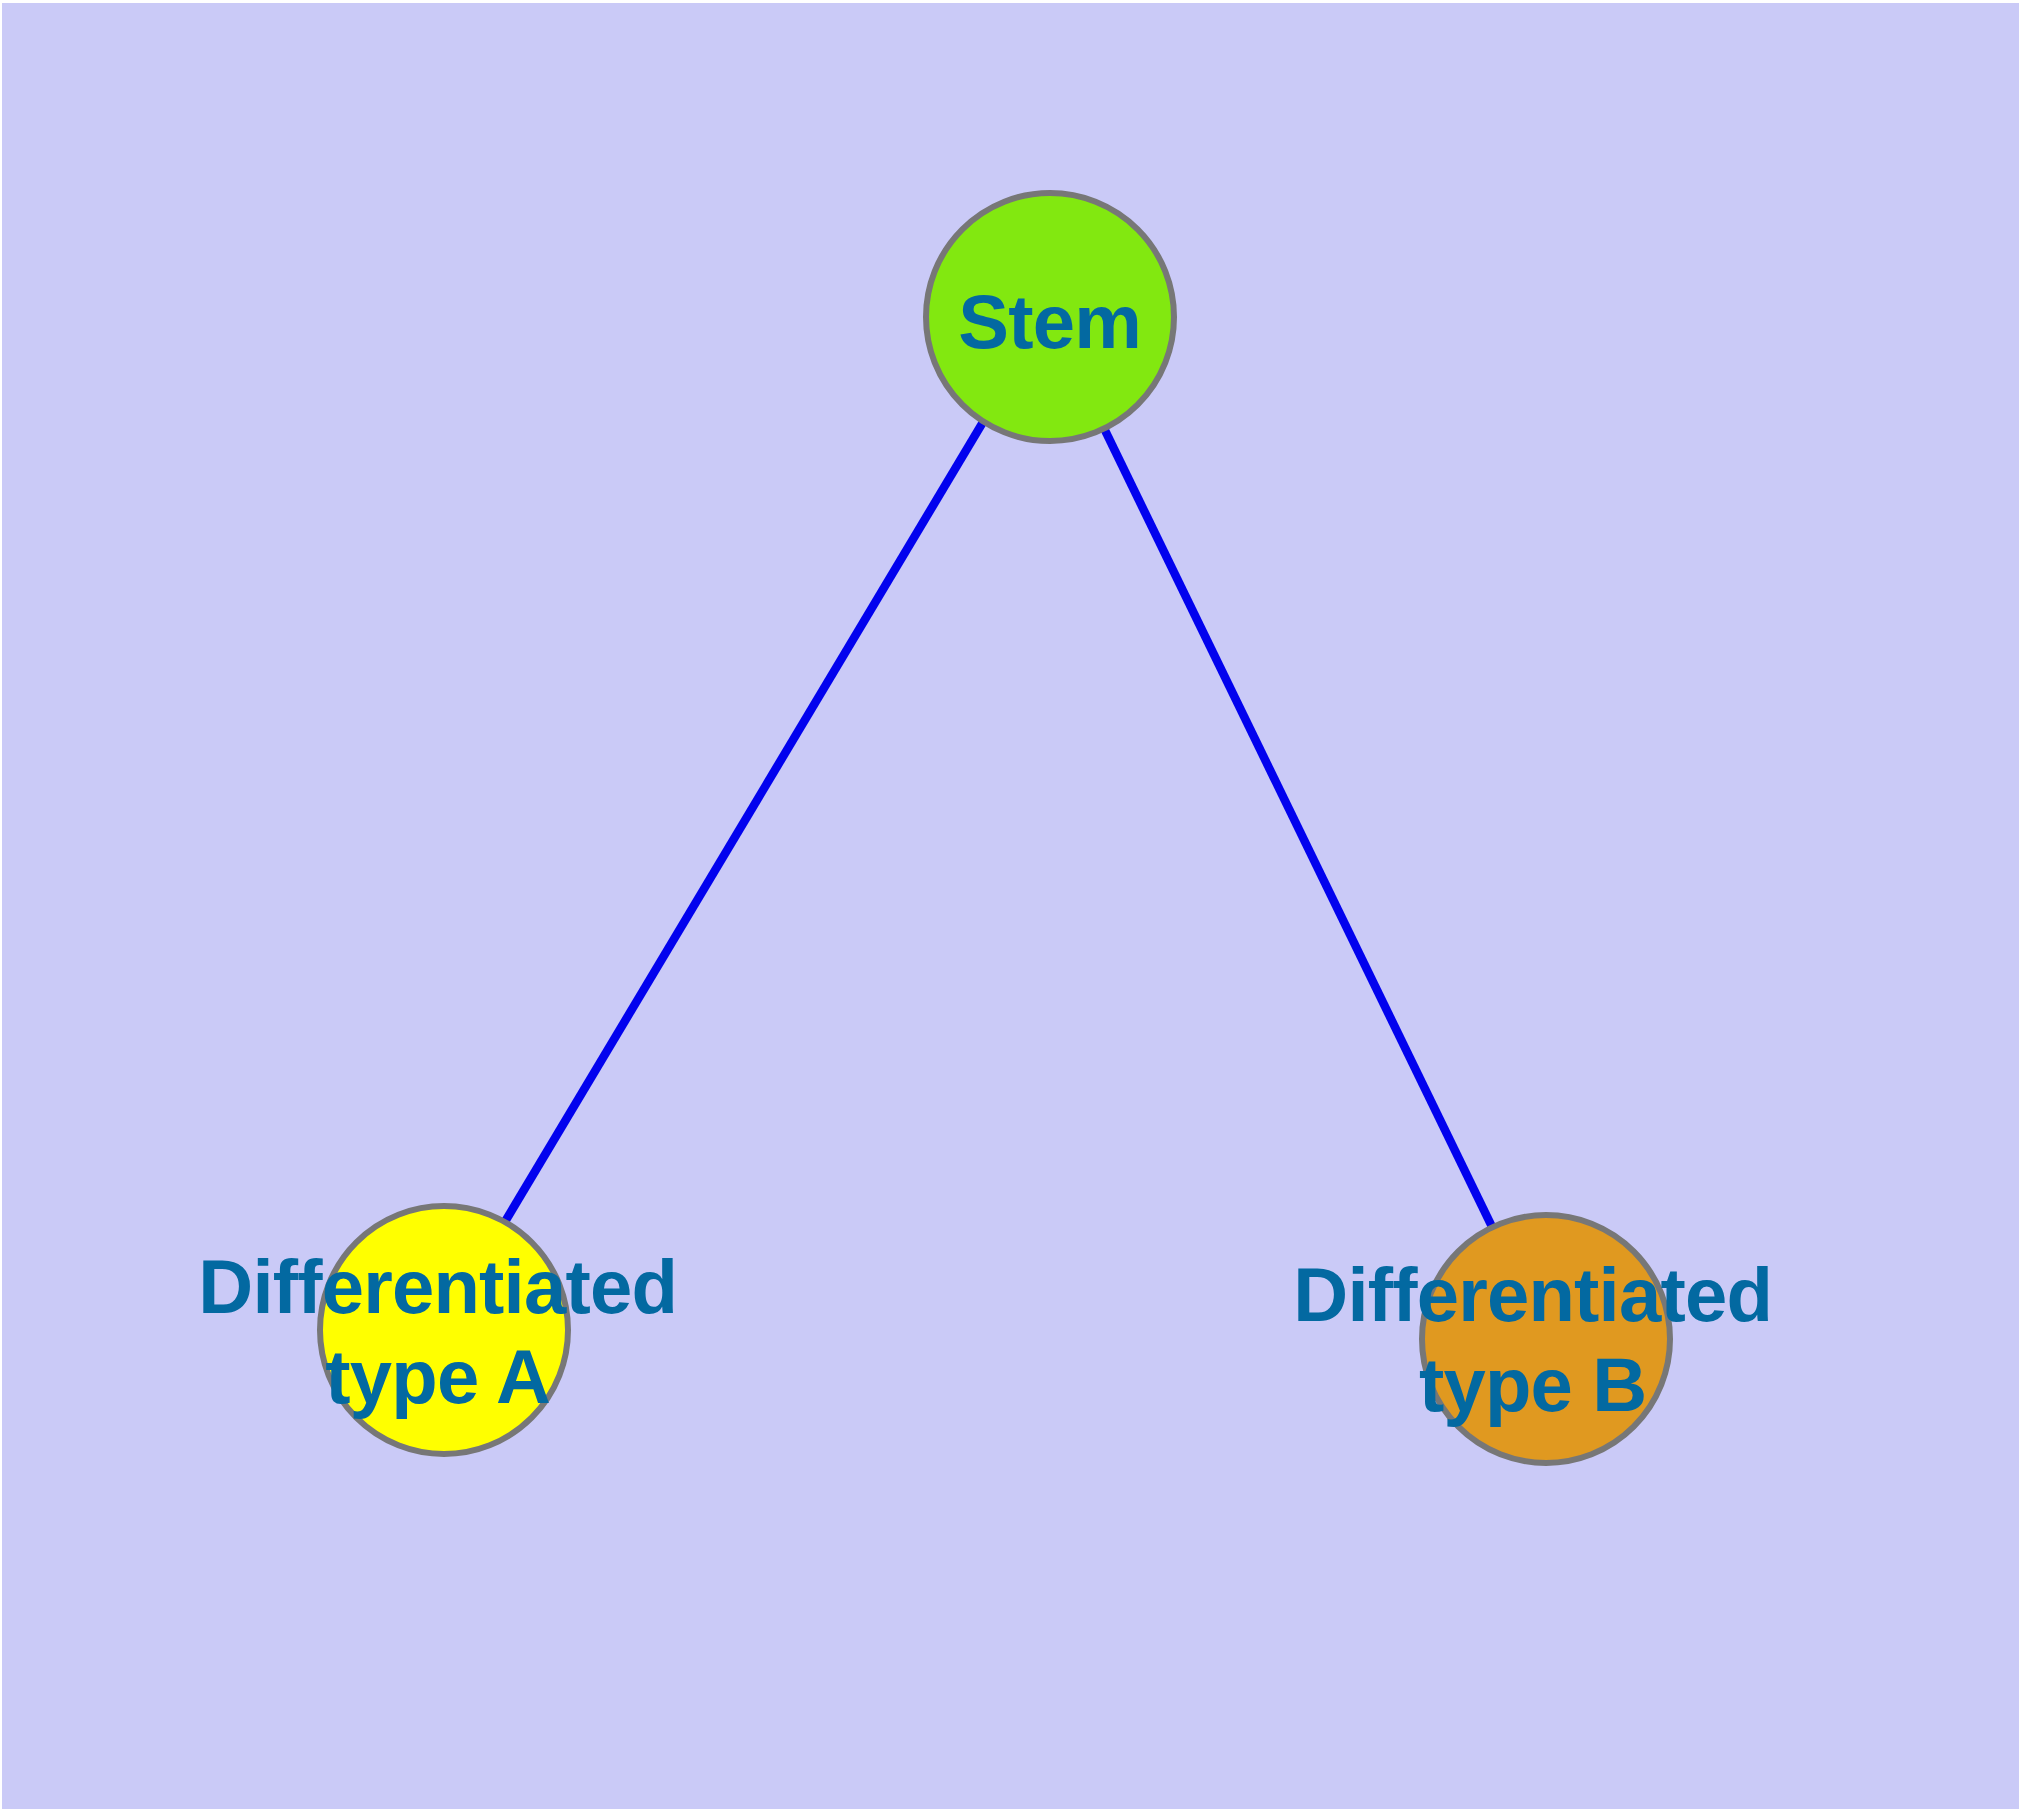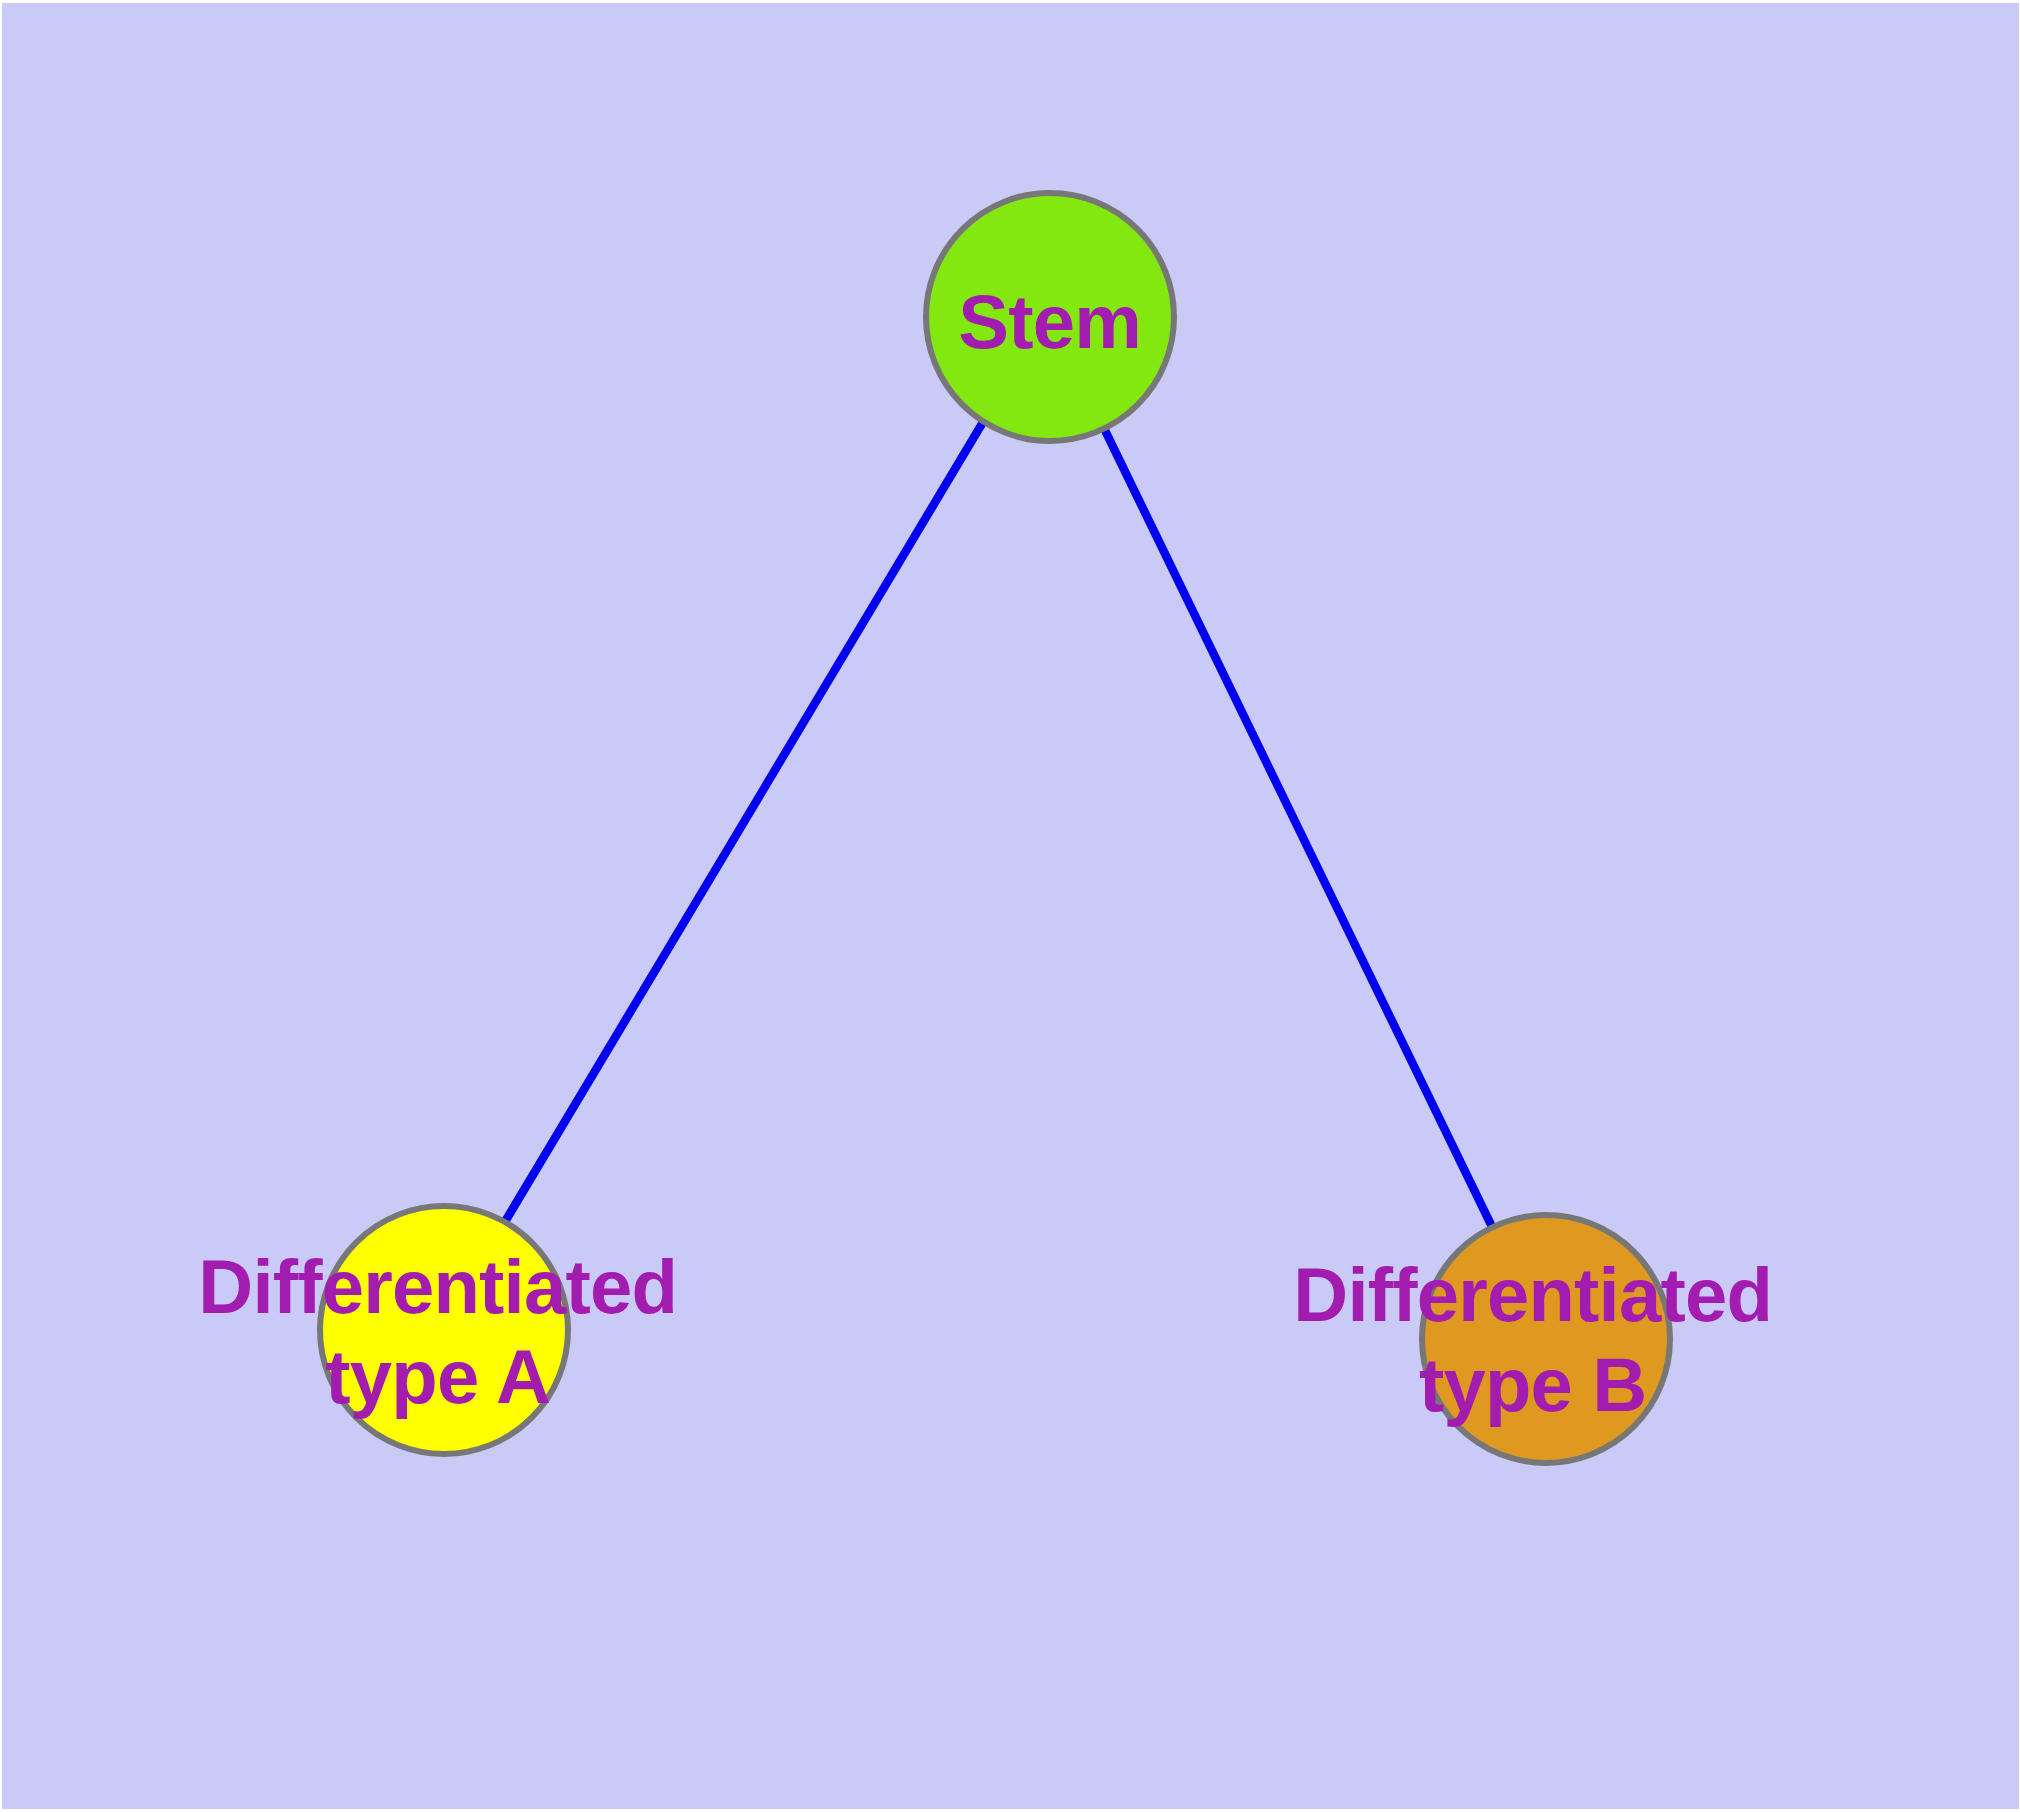--- a/index.html
+++ b/index.html
@@ -39,21 +39,21 @@
     border-radius: 50%;
     box-sizing: border-box;
     transform: translate(-50%, -50%);
   }
   .node-label {
     position: absolute;
     transform: translate(-50%, -50%);
     font-weight: bold;
     font-size: 76px;
     line-height: 1.18;
-    color: #a21caf;
+    color: #0369a1;
     text-align: center;
     white-space: pre-line;
     width: max-content;
     letter-spacing: -0.8px;
   }
   
   .pos-stem   { left: 1048px; top: 314px; }
   .pos-a      { left: 442px;  top: 1327px; }
   .pos-b      { left: 1544px; top: 1336px; }
   .lbl-stem   { left: 1048px; top: 319px; }

